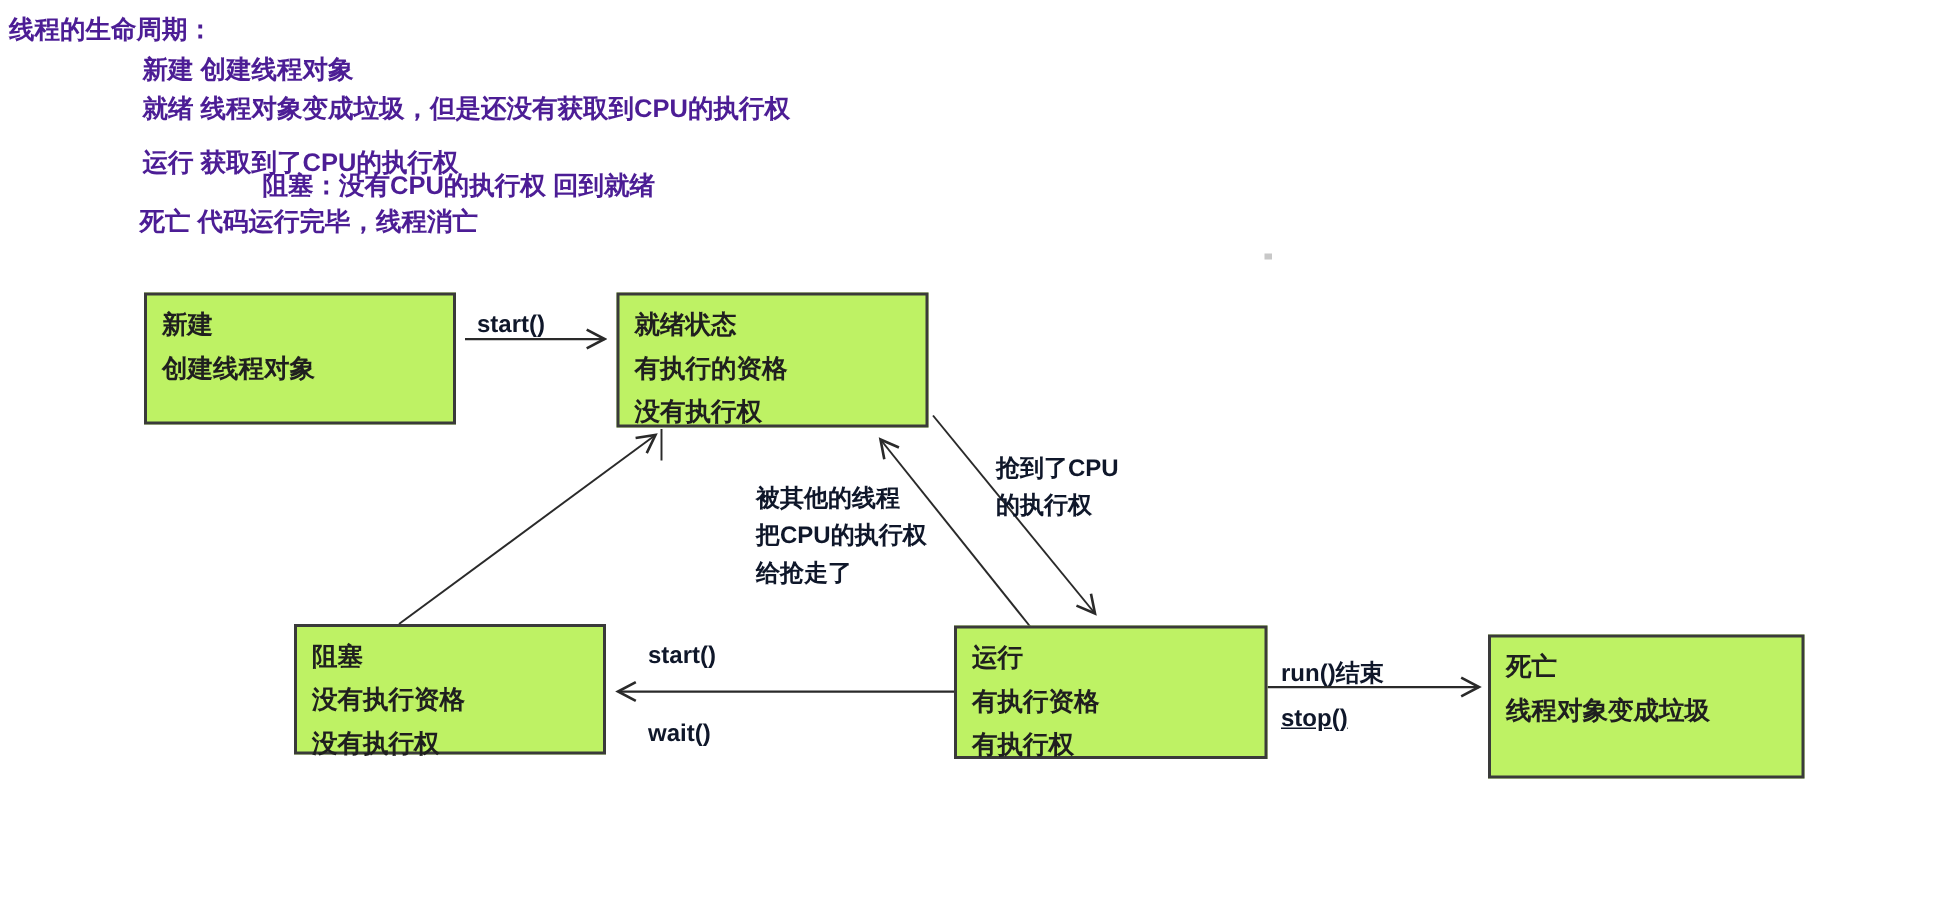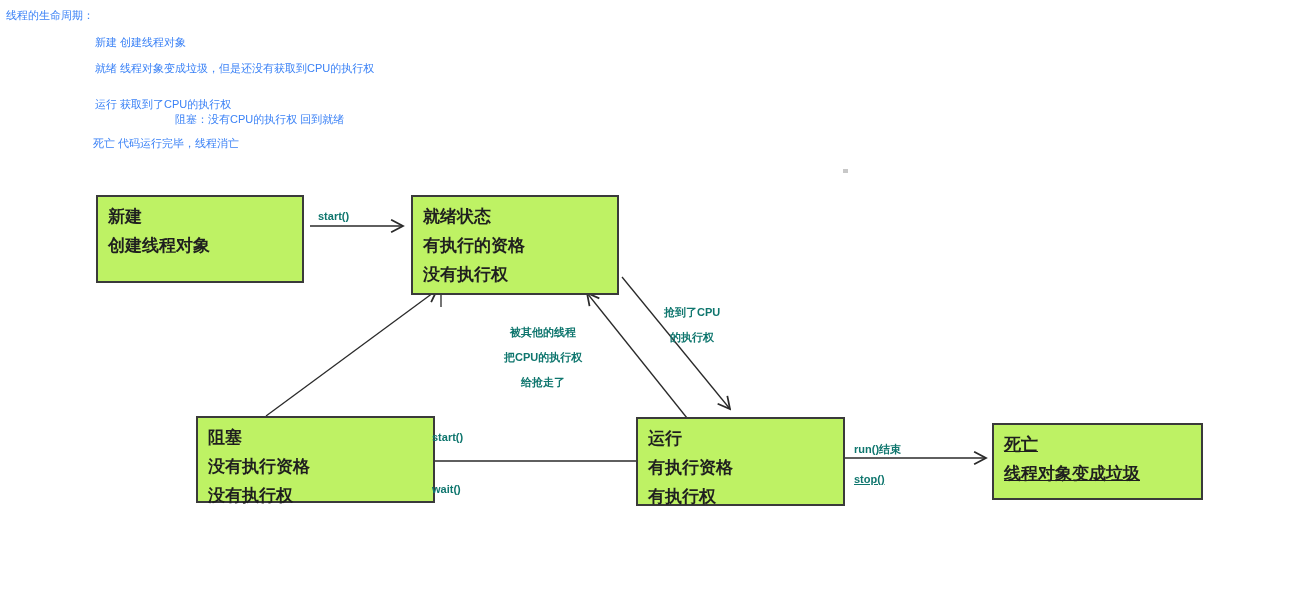--- a/index.html
+++ b/index.html
@@ -8,24 +8,24 @@
     width: 1299px;
     height: 615px;
     background: #ffffff;
     font-family: "Liberation Sans", sans-serif;
     color: #222222;
     overflow: hidden;
   }
   
   .note-line {
     position: absolute;
-    font-size: 11px;
-    font-weight: 400;
+    font-size: 17px;
+    font-weight: 700;
     white-space: nowrap;
-    color: #3b82f6;
+    color: #4c1d95;
   }
   .nl-title   { left: 6px;   top: 8px;   }
   .nl-new     { left: 95px;  top: 35px; text-align: center;  }
   .nl-ready   { left: 95px;  top: 61px;  }
   .nl-running { left: 95px;  top: 97px;  }
   .nl-blocked { left: 175px; top: 112px; }
   .nl-dead    { left: 93px;  top: 136px; }
 
   
   .node {
@@ -35,44 +35,43 @@
     background: #bef264;
     padding: 5px 10px 0 10px;
     font-size: 17px;
     font-weight: 600;
     line-height: 29px;
     color: #1f1f1f;
     z-index: 2;
     white-space: nowrap;
   }
   .node-new     { left: 96px;  top: 195px; width: 208px; height: 88px; }
-  .node-ready   { left: 411px; top: 195px; width: 208px; height: 100px; }
-  .node-blocked { left: 196px; top: 416px; width: 239px; height: 87px; }
+  .node-ready   { left: 411px; top: 195px; width: 208px; height: 90px; }
+  .node-blocked { left: 196px; top: 416px; width: 208px; height: 87px; }
   .node-running { left: 636px; top: 417px; width: 209px; height: 89px; }
-  .node-dead    { left: 992px; top: 423px; width: 211px; height: 77px; text-decoration: underline; }
+  .node-dead    { left: 992px; top: 423px; width: 211px; height: 96px; }
 
   
   .edges-svg {
     position: absolute;
     left: 0; top: 0;
     width: 1299px; height: 615px;
     z-index: 1;
     pointer-events: none;
   }
 
   
   .edge-label {
     position: absolute;
-    font-size: 11px;
+    font-size: 16px;
     font-weight: 600;
     white-space: nowrap;
-    color: #0f766e;
+    color: #0f172a;
     z-index: 3;
     line-height: 25px;
-    text-align: center;
   }
   .el-start   { left: 318px; top: 204px; }
   .el-sleep   { left: 432px; top: 425px; }
   .el-wait    { left: 432px; top: 477px; }
   .el-runend  { left: 854px; top: 437px; }
   .el-stop    { left: 854px; top: 467px; text-decoration: underline; }
   .el-grab    { left: 664px; top: 300px; }
   .el-preempt { left: 504px; top: 320px; }
 
   .stray-mark {

